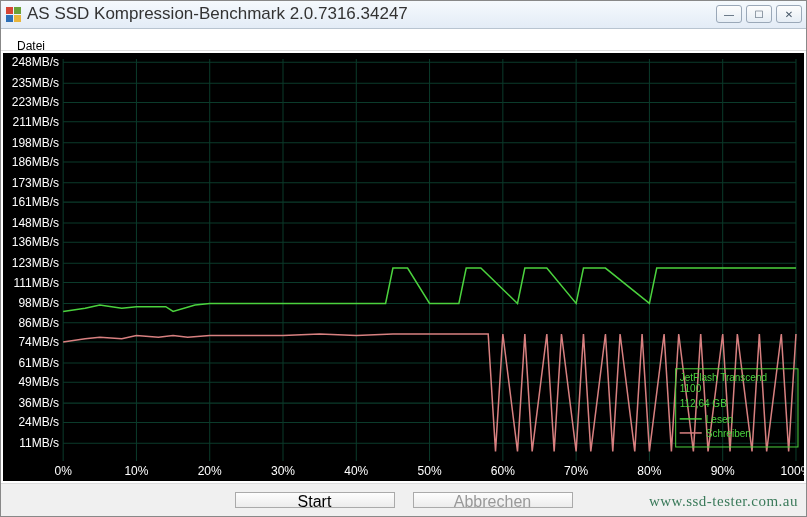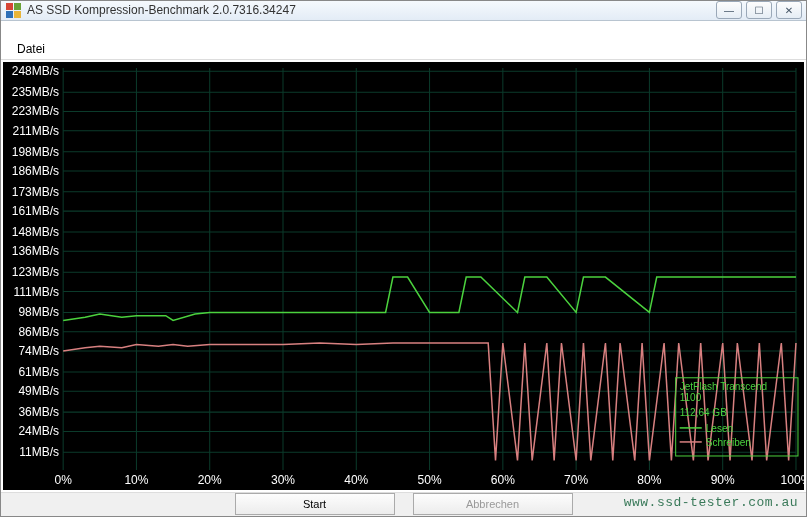--- a/index.html
+++ b/index.html
@@ -2,31 +2,31 @@
 <html><head>
 <meta charset="utf-8">
 <style>
 * { margin: 0; padding: 0; box-sizing: border-box; }
 body { font-family: "Segoe UI", Tahoma, sans-serif; font-size: 12px; background: #fff; }
 .window { width: 807px; height: 517px; border: 1px solid #888; background: #fff; display: flex; flex-direction: column; }
 .titlebar { height: 28px; background: linear-gradient(#f5f9fd, #e3ecf6); border-bottom: 1px solid #b8c4d0; display: flex; align-items: center; padding: 0 4px; }
 .app-icon { width: 16px; height: 16px; margin-right: 6px; display: flex; flex-wrap: wrap; }
 .app-icon span { width: 7px; height: 7px; margin: 0.5px; }
 .app-icon span:nth-child(1){background:#d64535;} .app-icon span:nth-child(2){background:#6aa237;} .app-icon span:nth-child(3){background:#2d6fb7;} .app-icon span:nth-child(4){background:#e8b53a;}
-.title-text { flex: 1; color: #333; font-size: 12px; }
+.title-text { flex: 1; color: #333; font-size: 17px; }
 .win-btns { display: flex; gap: 4px; }
 .win-btn { width: 26px; height: 18px; border: 1px solid #9aa8b8; border-radius: 3px; background: linear-gradient(#fdfdfd,#e5edf5); display: flex; align-items: center; justify-content: center; font-size: 10px; color: #456; cursor: pointer; }
-.menubar { height: 22px; padding: 19px 10px; border-bottom: 1px solid #ddd; background: #fff; }
+.menubar { height: 22px; padding: 8px 10px; border-bottom: 1px solid #ddd; background: #fff; }
 .menu-item { padding: 2px 6px; cursor: pointer; display: inline-block; }
 .chart-area { flex: 1; background: #000; position: relative; margin: 2px; }
 .chart-svg { width: 100%; height: 100%; display: block; }
 .bottom-bar { height: 34px; background: #f0f0f0; display: flex; align-items: center; justify-content: center; gap: 18px; border-top: 1px solid #ddd; position: relative; }
-.btn { width: 160px; height: 22px; border: 1px solid #aaa; background: linear-gradient(#fdfdfd,#ececec); font-size: 11px; cursor: pointer; }
+.btn { width: 160px; height: 16px; border: 1px solid #aaa; background: linear-gradient(#fdfdfd,#ececec); font-size: 16px; cursor: pointer; }
 .btn:disabled { color: #999; cursor: default; text-align: center; }
-.watermark { position: absolute; right: 8px; bottom: 6px; font-family: Liberation Mono, monospace; font-size: 13px; color: #3a7a5a; letter-spacing: 0.5px; }
+.watermark { position: absolute; right: 8px; bottom: 6px; font-family: Liberation Serif, serif; font-size: 15px; color: #3a7a5a; letter-spacing: 0.5px; }
 .axis-label { fill: #fff; font-size: 12px; font-family: sans-serif; }
 .grid-line { stroke: #0b3b2b; stroke-width: 1; }
 .lesen-line { stroke: #4bd23e; stroke-width: 1.5; fill: none; }
 .schreiben-line { stroke: #d88080; stroke-width: 1.5; fill: none; }
 .legend-box { fill: none; stroke: #4bd23e; stroke-width: 1; }
 .legend-text { fill: #4bd23e; font-size: 10px; font-family: sans-serif; }
 </style>
 </head>
 <body>
 

